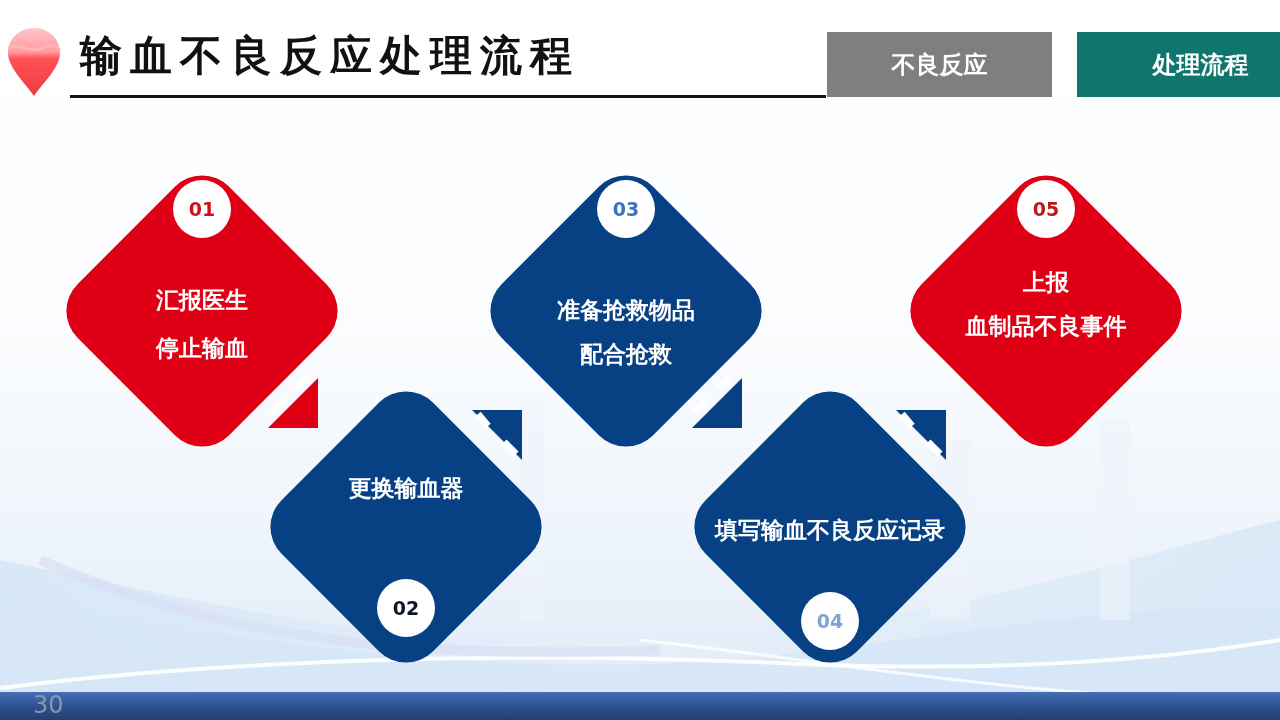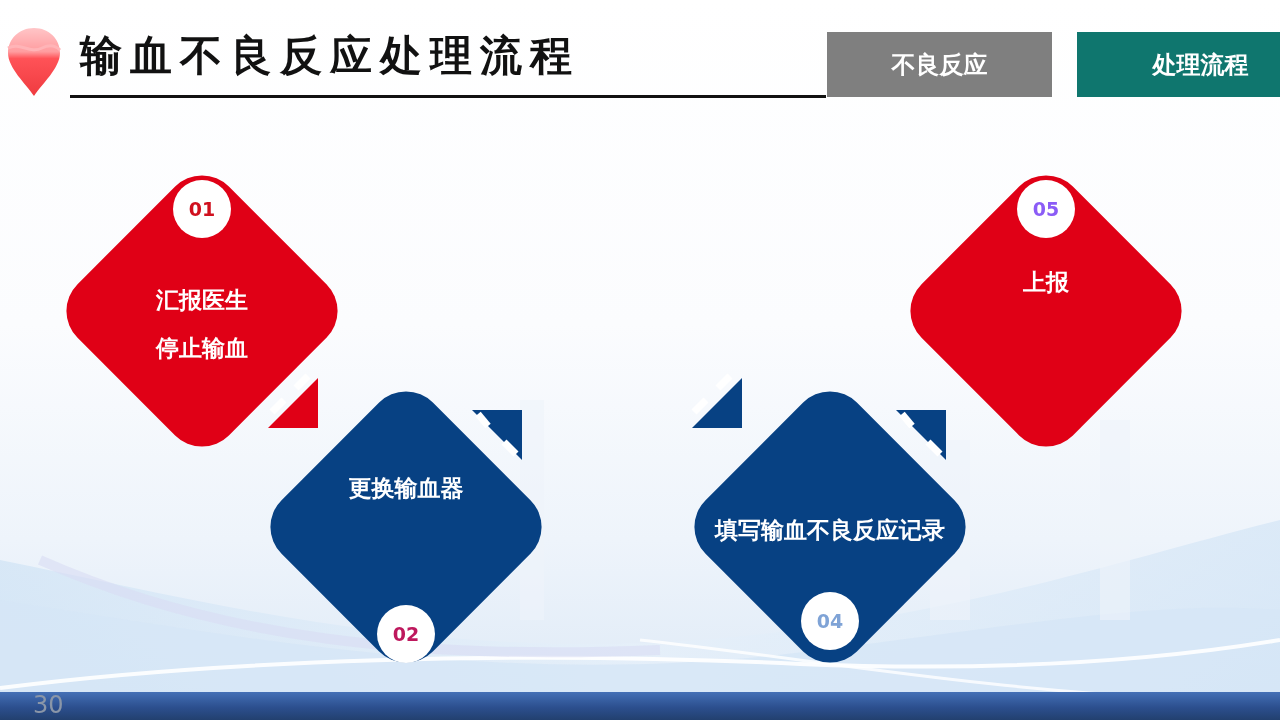--- a/index.html
+++ b/index.html
@@ -134,31 +134,38 @@
   <div class="node red" style="left:51px; top:160px;">
     <div class="shape"></div>
     <div class="num top" style="color:#d0101e;">01</div>
     <div class="label" style="top:116px;">汇报医生</div>
     <div class="label" style="top:164px;">停止输血</div>
   </div>
 
   <div class="node blue" style="left:255px; top:376px;">
     <div class="shape"></div>
     <div class="label" style="top:88px;">更换输血器</div>
-    <div class="num bottom" style="color:#be185d; top:229px;">02</div>
+    <div class="num bottom" style="color:#0f172a; top:203px;">02</div>
   </div>
 
+  <div class="node blue" style="left:475px; top:160px;">
+    <div class="shape"></div>
+    <div class="num top" style="color:#3a72c4;">03</div>
+    <div class="label" style="top:126px;">准备抢救物品</div>
+    <div class="label" style="top:170px;">配合抢救</div>
+  </div>
 
   <div class="node blue" style="left:679px; top:376px;">
     <div class="shape"></div>
     <div class="label" style="top:130px;">填写输血不良反应记录</div>
     <div class="num bottom" style="color:#7fa3d6; top:216px;">04</div>
   </div>
 
   <div class="node red" style="left:895px; top:160px;">
     <div class="shape"></div>
-    <div class="num top" style="color:#8b5cf6;">05</div>
+    <div class="num top" style="color:#b91c1c;">05</div>
     <div class="label" style="top:98px;">上报</div>
+    <div class="label" style="top:142px;">血制品不良事件</div>
   </div>
 </div>
 
 <div class="footer-bar"></div>
 <div class="page-num">30</div>
 
 </body></html>

